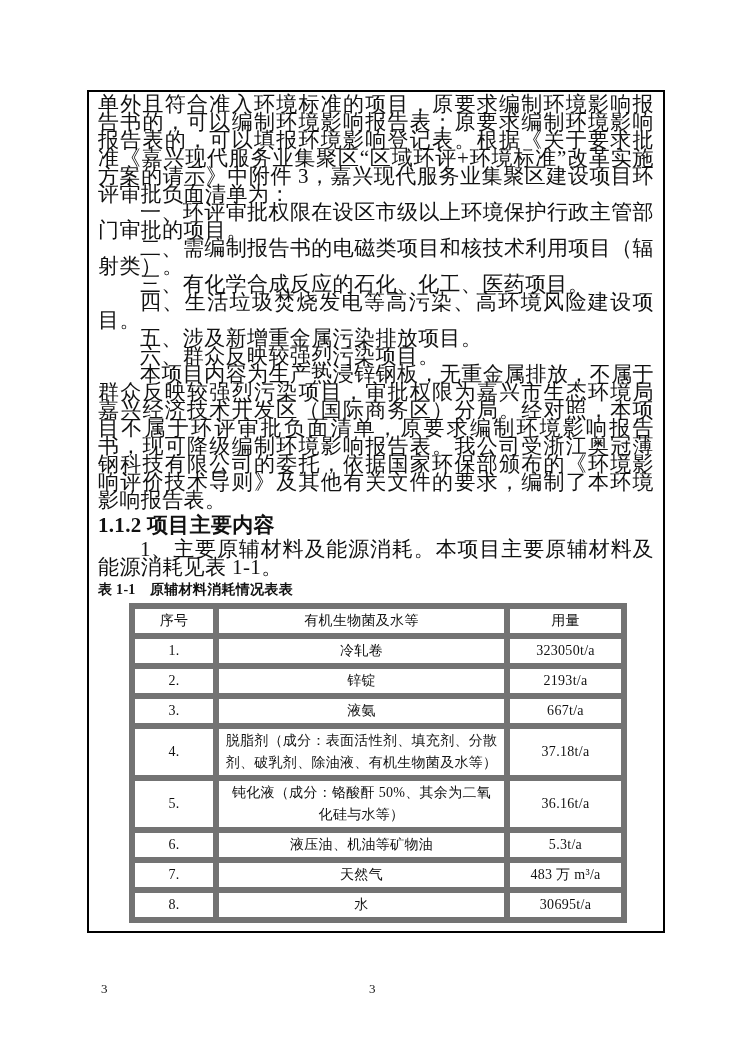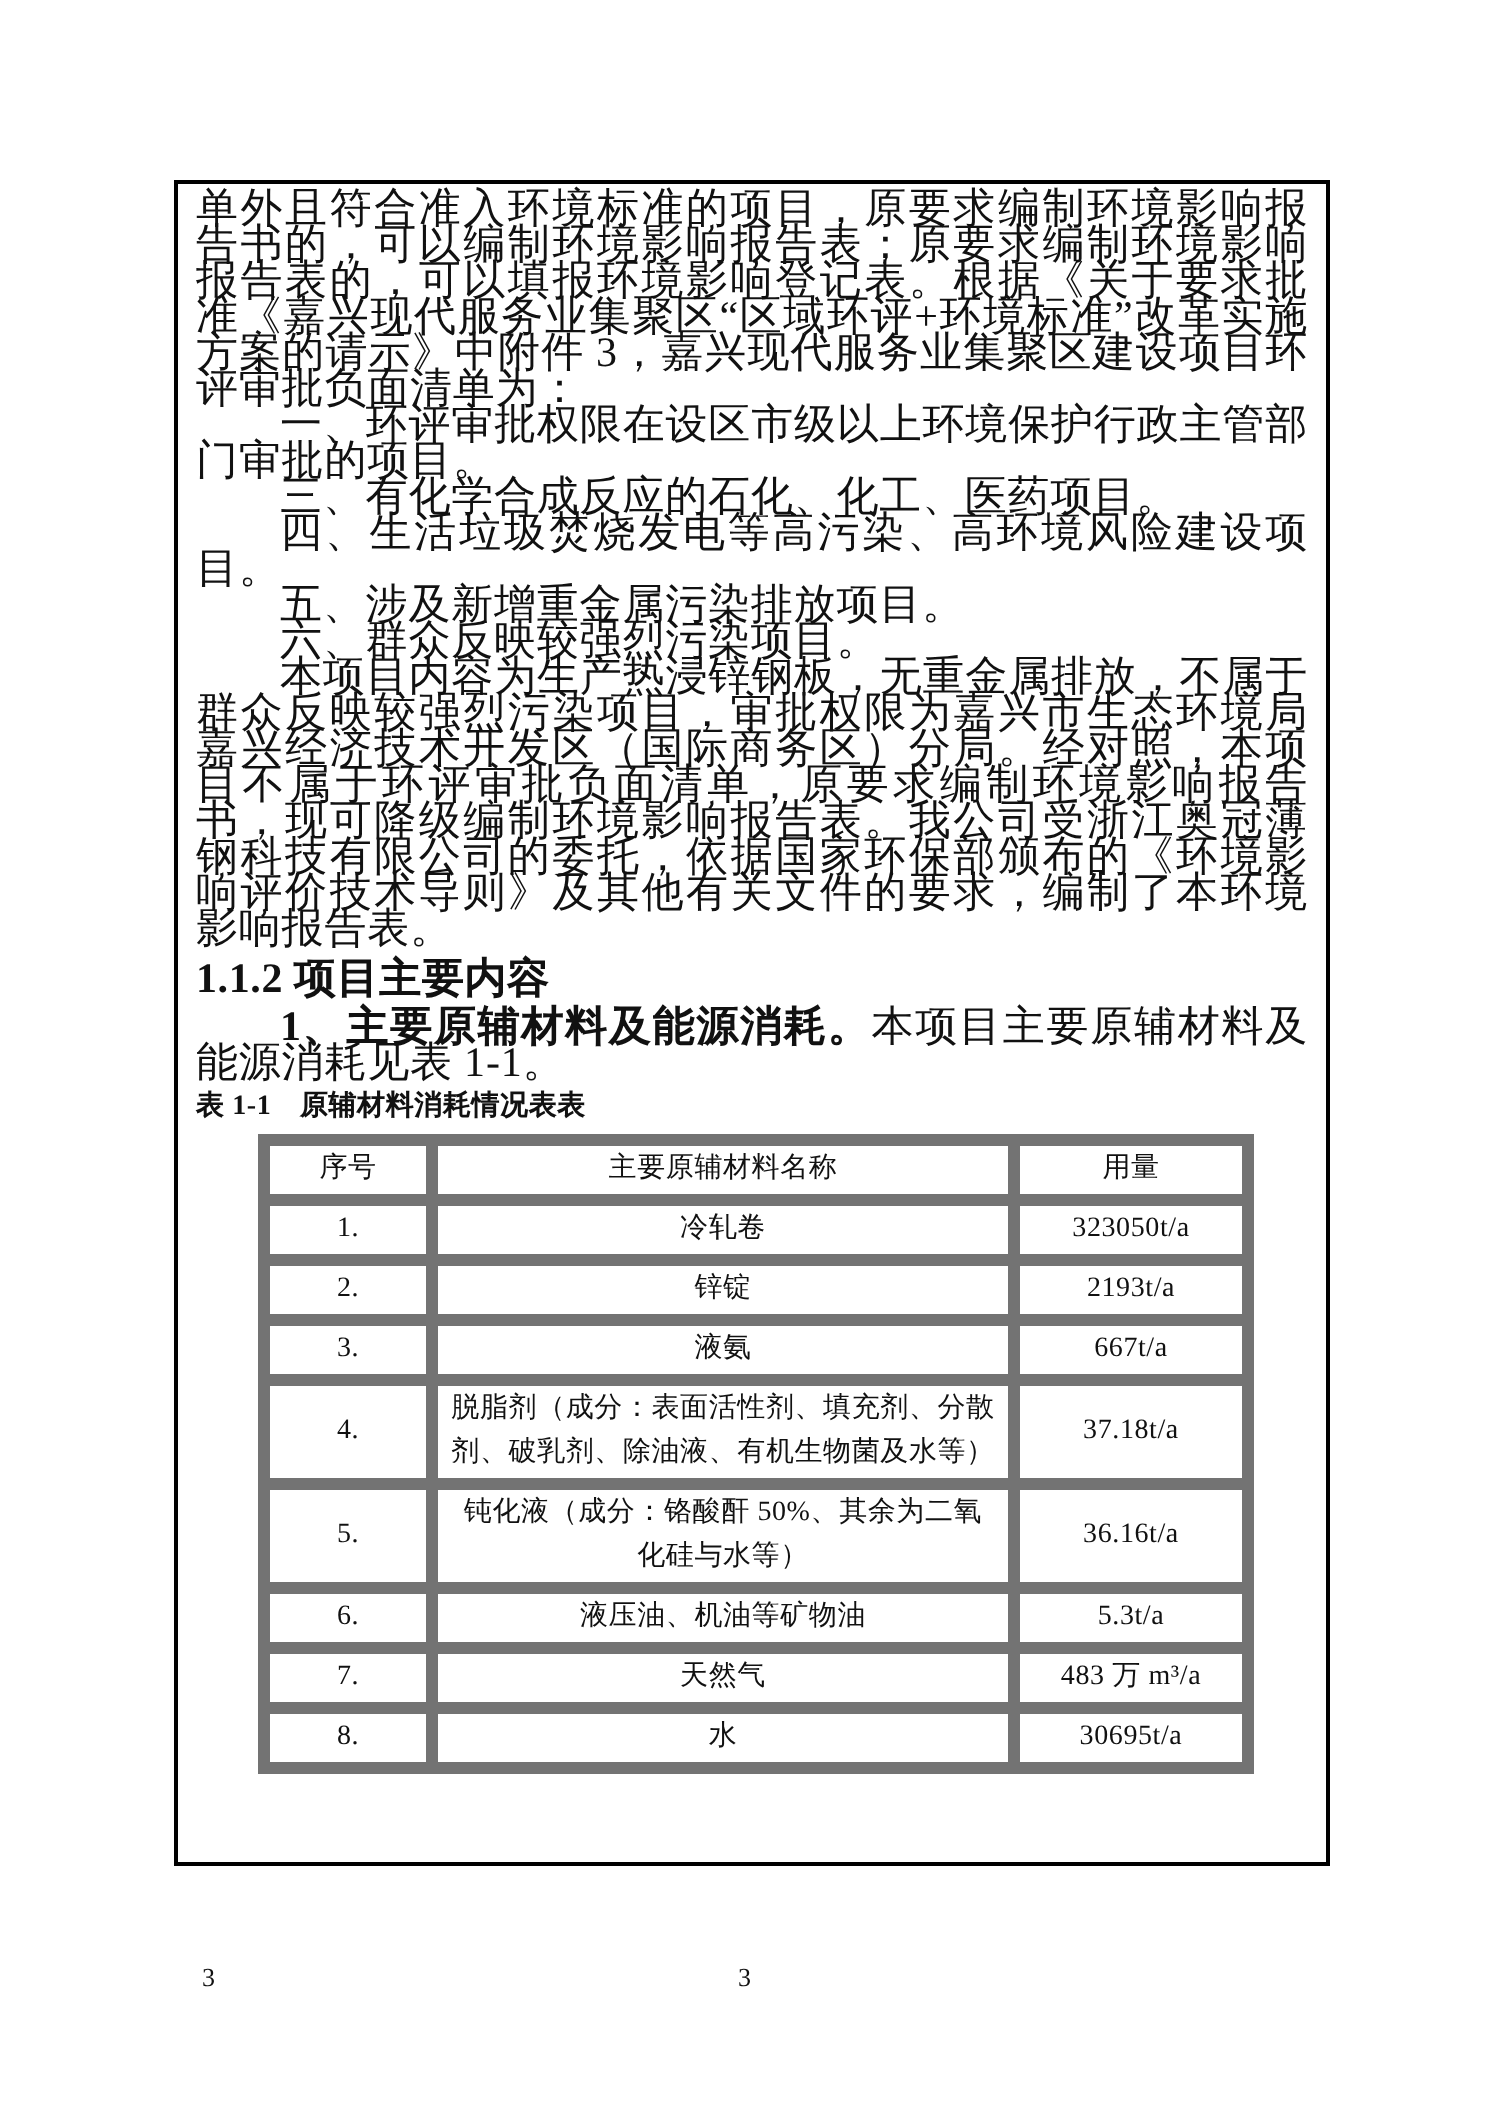--- a/index.html
+++ b/index.html
@@ -31,21 +31,21 @@
     letter-spacing: 0.4px;
   }
   .indent { text-indent: 2em; }
   .heading {
     font-size: 21px;
     font-weight: bold;
     line-height: 29px;
     margin-top: 2px;
     letter-spacing: 0.3px;
   }
-  .subline b { font-weight: bold; }
+  .subline b { font-weight: normal; }
   .caption {
     font-size: 14px;
     font-weight: bold;
     text-align: left;
     line-height: 25px;
     margin-top: 1px;
     letter-spacing: 0.3px;
   }
   table.materials {
     border-collapse: collapse;
@@ -77,20 +77,21 @@
 </style>
 </head>
 <body>
 
 <div class="page">
   <div class="doc-box">
 
     <p class="para">单外且符合准入环境标准的项目，原要求编制环境影响报告书的，可以编制环境影响报告表；原要求编制环境影响报告表的，可以填报环境影响登记表。根据《关于要求批准《嘉兴现代服务业集聚区“区域环评+环境标准”改革实施方案的请示》中附件 3，嘉兴现代服务业集聚区建设项目环评审批负面清单为：</p>
 
     <p class="para indent">一、环评审批权限在设区市级以上环境保护行政主管部门审批的项目。</p>
+    <p class="para indent">二、需编制报告书的电磁类项目和核技术利用项目（辐射类）。</p>
     <p class="para indent">三、有化学合成反应的石化、化工、医药项目。</p>
     <p class="para indent">四、生活垃圾焚烧发电等高污染、高环境风险建设项目。</p>
     <p class="para indent">五、涉及新增重金属污染排放项目。</p>
     <p class="para indent">六、群众反映较强烈污染项目。</p>
 
     <p class="para indent">本项目内容为生产热浸锌钢板，无重金属排放，不属于群众反映较强烈污染项目，审批权限为嘉兴市生态环境局嘉兴经济技术开发区（国际商务区）分局。经对照，本项目不属于环评审批负面清单，原要求编制环境影响报告书，现可降级编制环境影响报告表。我公司受浙江奥冠薄钢科技有限公司的委托，依据国家环保部颁布的《环境影响评价技术导则》及其他有关文件的要求，编制了本环境影响报告表。</p>
 
     <h3 class="heading">1.1.2 项目主要内容</h3>
 
     <p class="para indent subline"><b>1、主要原辅材料及能源消耗。</b><span>本项目主要原辅材料及能源消耗见表 1-1。</span></p>
@@ -99,21 +100,21 @@
 
     <table class="materials">
       <colgroup>
         <col style="width:84px">
         <col style="width:291px">
         <col style="width:117px">
       </colgroup>
       <tbody>
           <tr class="h-head">
         <th>序号</th>
-        <th>主要原辅材料名称</th>
+        <th>有机生物菌及水等</th>
         <th>用量</th>
       </tr>
       <tr class="h-std">
         <td>1.</td>
         <td>冷轧卷</td>
         <td>323050t/a</td>
       </tr>
       <tr class="h-std">
         <td>2.</td>
         <td>锌锭</td>

